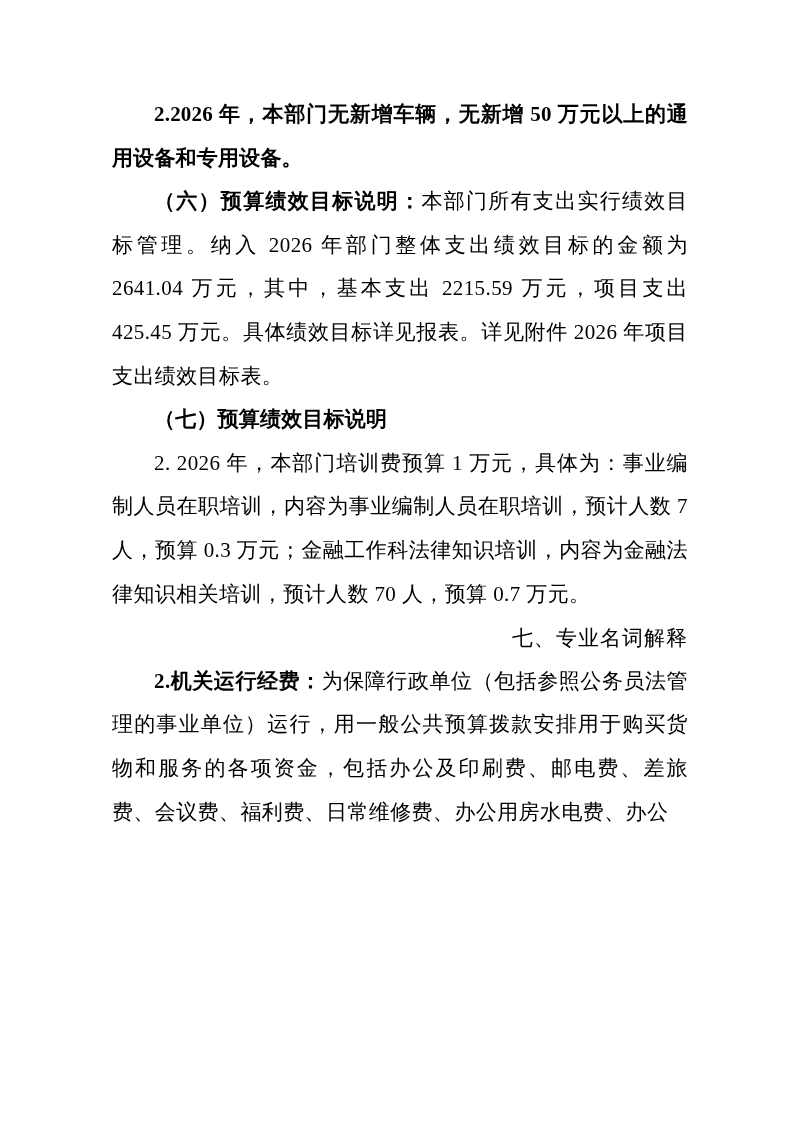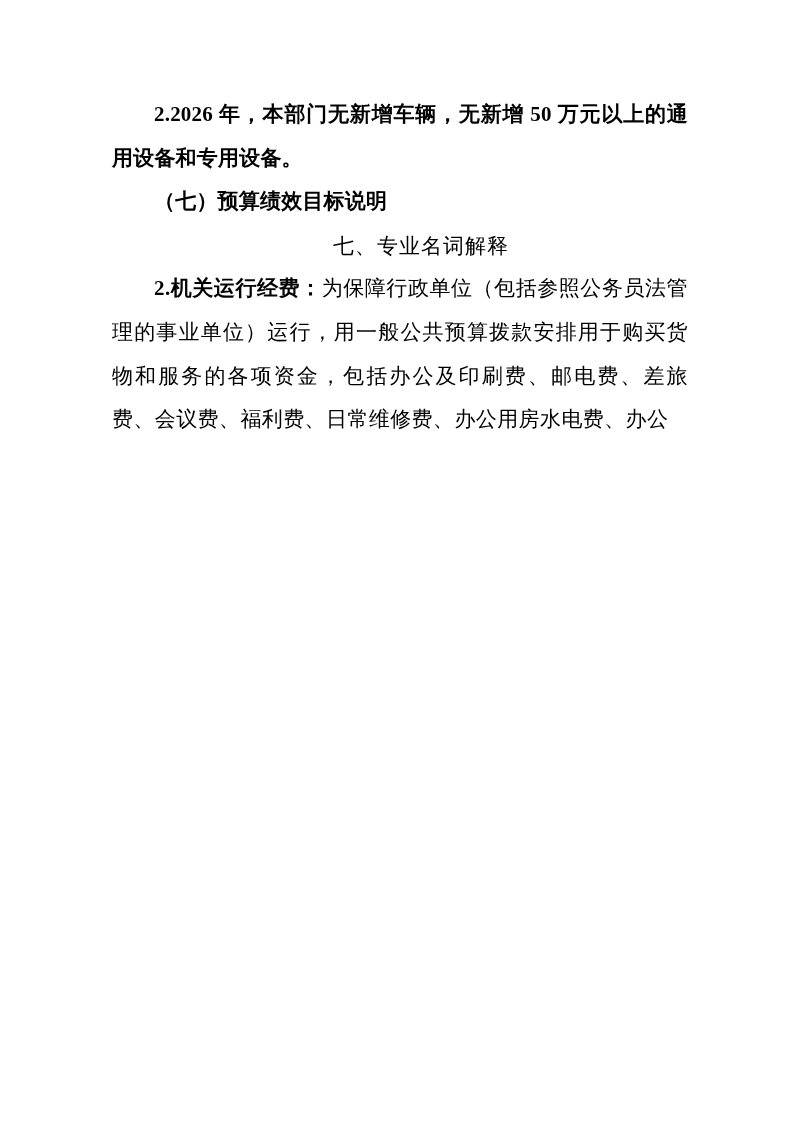--- a/index.html
+++ b/index.html
@@ -30,34 +30,36 @@
   .para.bold {
     font-weight: bold;
     letter-spacing: 0.2px;
   }
   .lead {
     font-weight: bold;
   }
   .heading-sans {
     font-family: "Liberation Sans", "DejaVu Sans", sans-serif;
     font-weight: 500;
-    text-align: center;
+    text-align: right;
     letter-spacing: 1px;
   }
 </style>
 </head>
 <body>
 
 <div class="page">
 
   <p class="para bold"><span>2.2026 年，本部门无新增车辆，无新增 50 万元以上的通用设备和专用设备。</span></p>
 
+  <p class="para"><span class="lead">（六）预算绩效目标说明：</span><span>本部门所有支出实行绩效目标管理。纳入 2026 年部门整体支出绩效目标的金额为 2641.04 万元，其中，基本支出 2215.59 万元，项目支出 425.45 万元。具体绩效目标详见报表。详见附件 2026 年项目支出绩效目标表。</span></p>
 
   <p class="para bold"><span>（七）预算绩效目标说明</span></p>
 
 
+  <p class="para"><span>2. 2026 年，本部门培训费预算 1 万元，具体为：事业编制人员在职培训，内容为事业编制人员在职培训，预计人数 7 人，预算 0.3 万元；金融工作科法律知识培训，内容为金融法律知识相关培训，预计人数 70 人，预算 0.7 万元。</span></p>
 
 
   <p class="para heading-sans"><span>七、专业名词解释</span></p>
 
   <p class="para"><span class="lead">2.机关运行经费：</span><span>为保障行政单位（包括参照公务员法管理的事业单位）运行，用一般公共预算拨款安排用于购买货物和服务的各项资金，包括办公及印刷费、邮电费、差旅费、会议费、福利费、日常维修费、办公用房水电费、办公</span></p>
 
 </div>
 
 </body></html>

